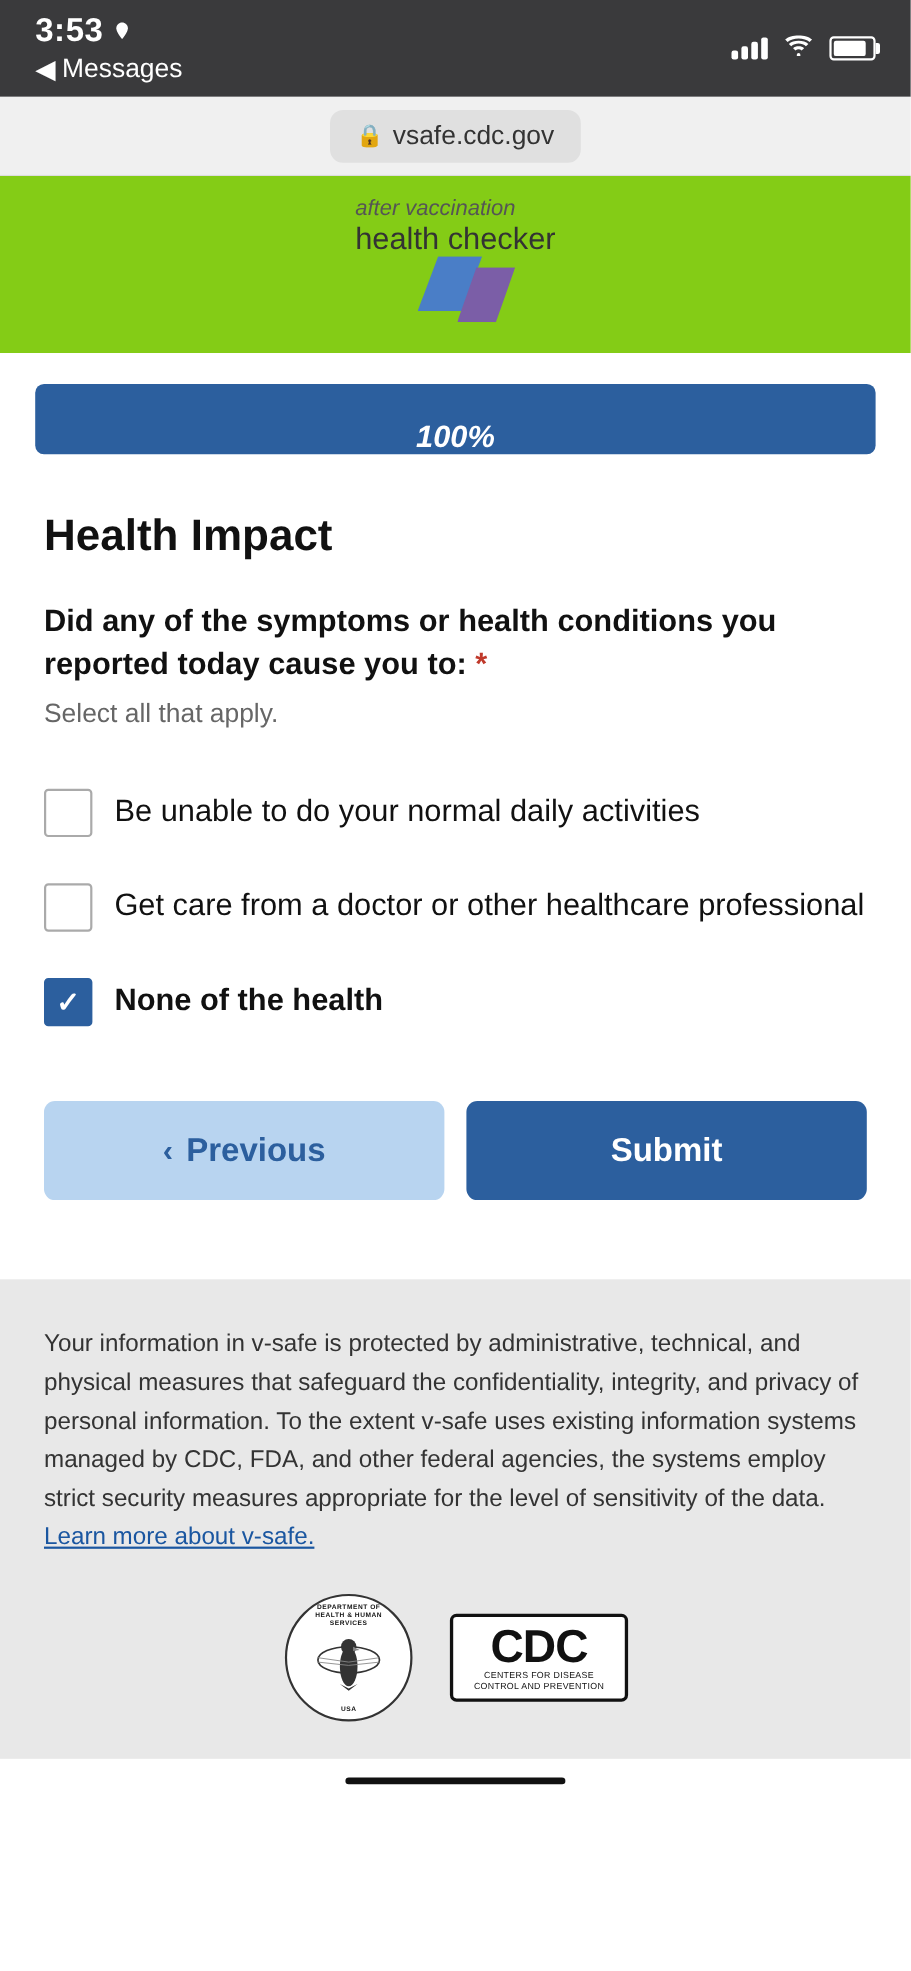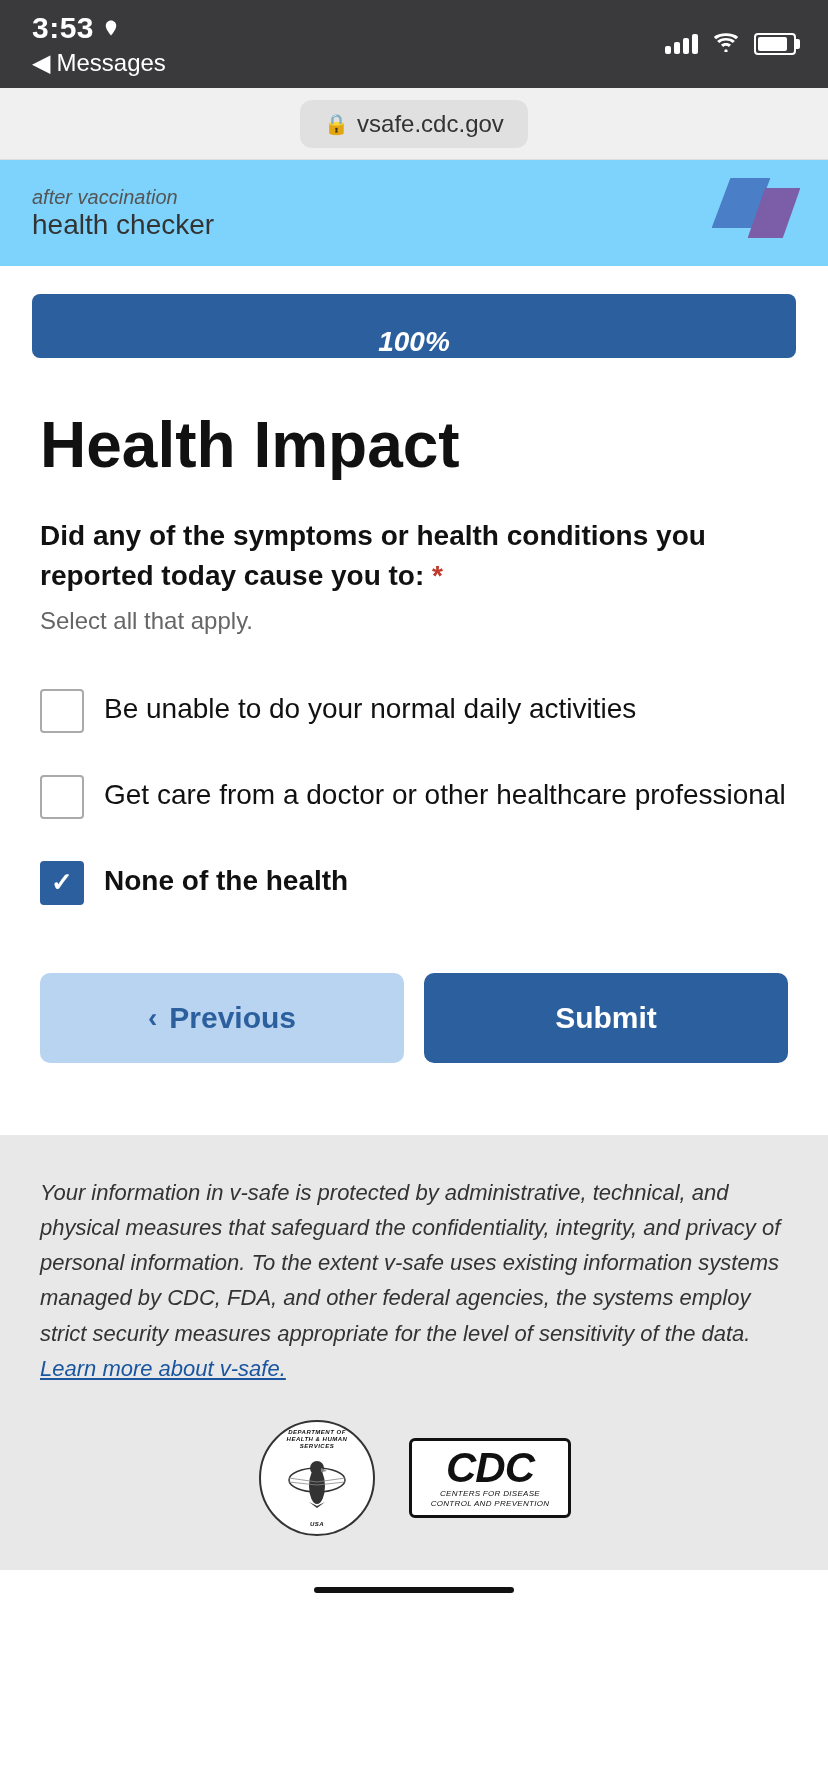--- a/index.html
+++ b/index.html
@@ -94,25 +94,26 @@
       font-size: 24px;
       color: #333;
       display: flex;
       align-items: center;
       gap: 8px;
     }
     .lock-icon { font-size: 20px; }
 
     
     .header-area {
-      background: #7dd3fc;
+      background: #84cc16;
       padding: 18px 32px 18px 32px;
       display: flex;
       align-items: center;
       justify-content: space-between;
+      flex-direction: column;
     }
     .header-text-block { }
     .header-subtitle {
       font-size: 20px;
       color: #555;
       font-style: italic;
     }
     .header-title {
       font-size: 28px;
       color: #333;
@@ -159,21 +160,21 @@
       font-size: 28px;
       font-weight: 700;
     }
 
     
     .main-content {
       padding: 24px 40px 32px 40px;
       background: #fff;
     }
     .page-title {
-      font-size: 64px;
+      font-size: 40px;
       font-weight: 800;
       color: #111;
       margin-bottom: 36px;
       line-height: 1.1;
     }
 
     .question-label {
       font-size: 28px;
       font-weight: 700;
       color: #111;
@@ -275,21 +276,20 @@
       font-size: 28px;
       font-weight: 700;
       color: #2c5f9e;
     }
 
     
     .footer {
       background: #e8e8e8;
       padding: 40px 40px 32px 40px;
       margin-top: 40px;
-      font-style: italic;
     }
     .footer-text {
       font-size: 22px;
       color: #333;
       line-height: 1.6;
       margin-bottom: 32px;
     }
     .footer-link {
       color: #1a56a0;
       text-decoration: underline;

